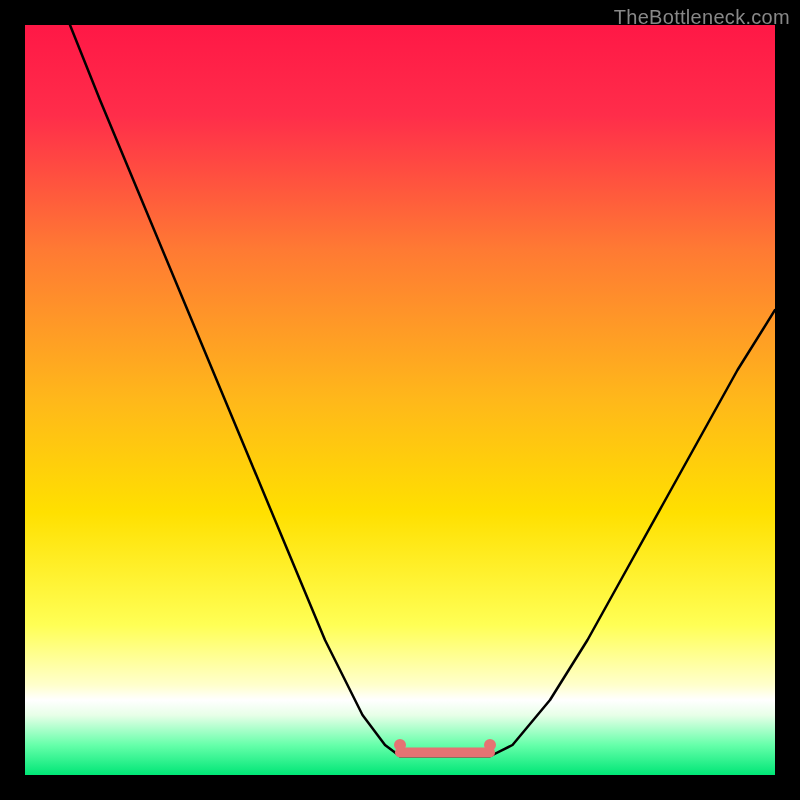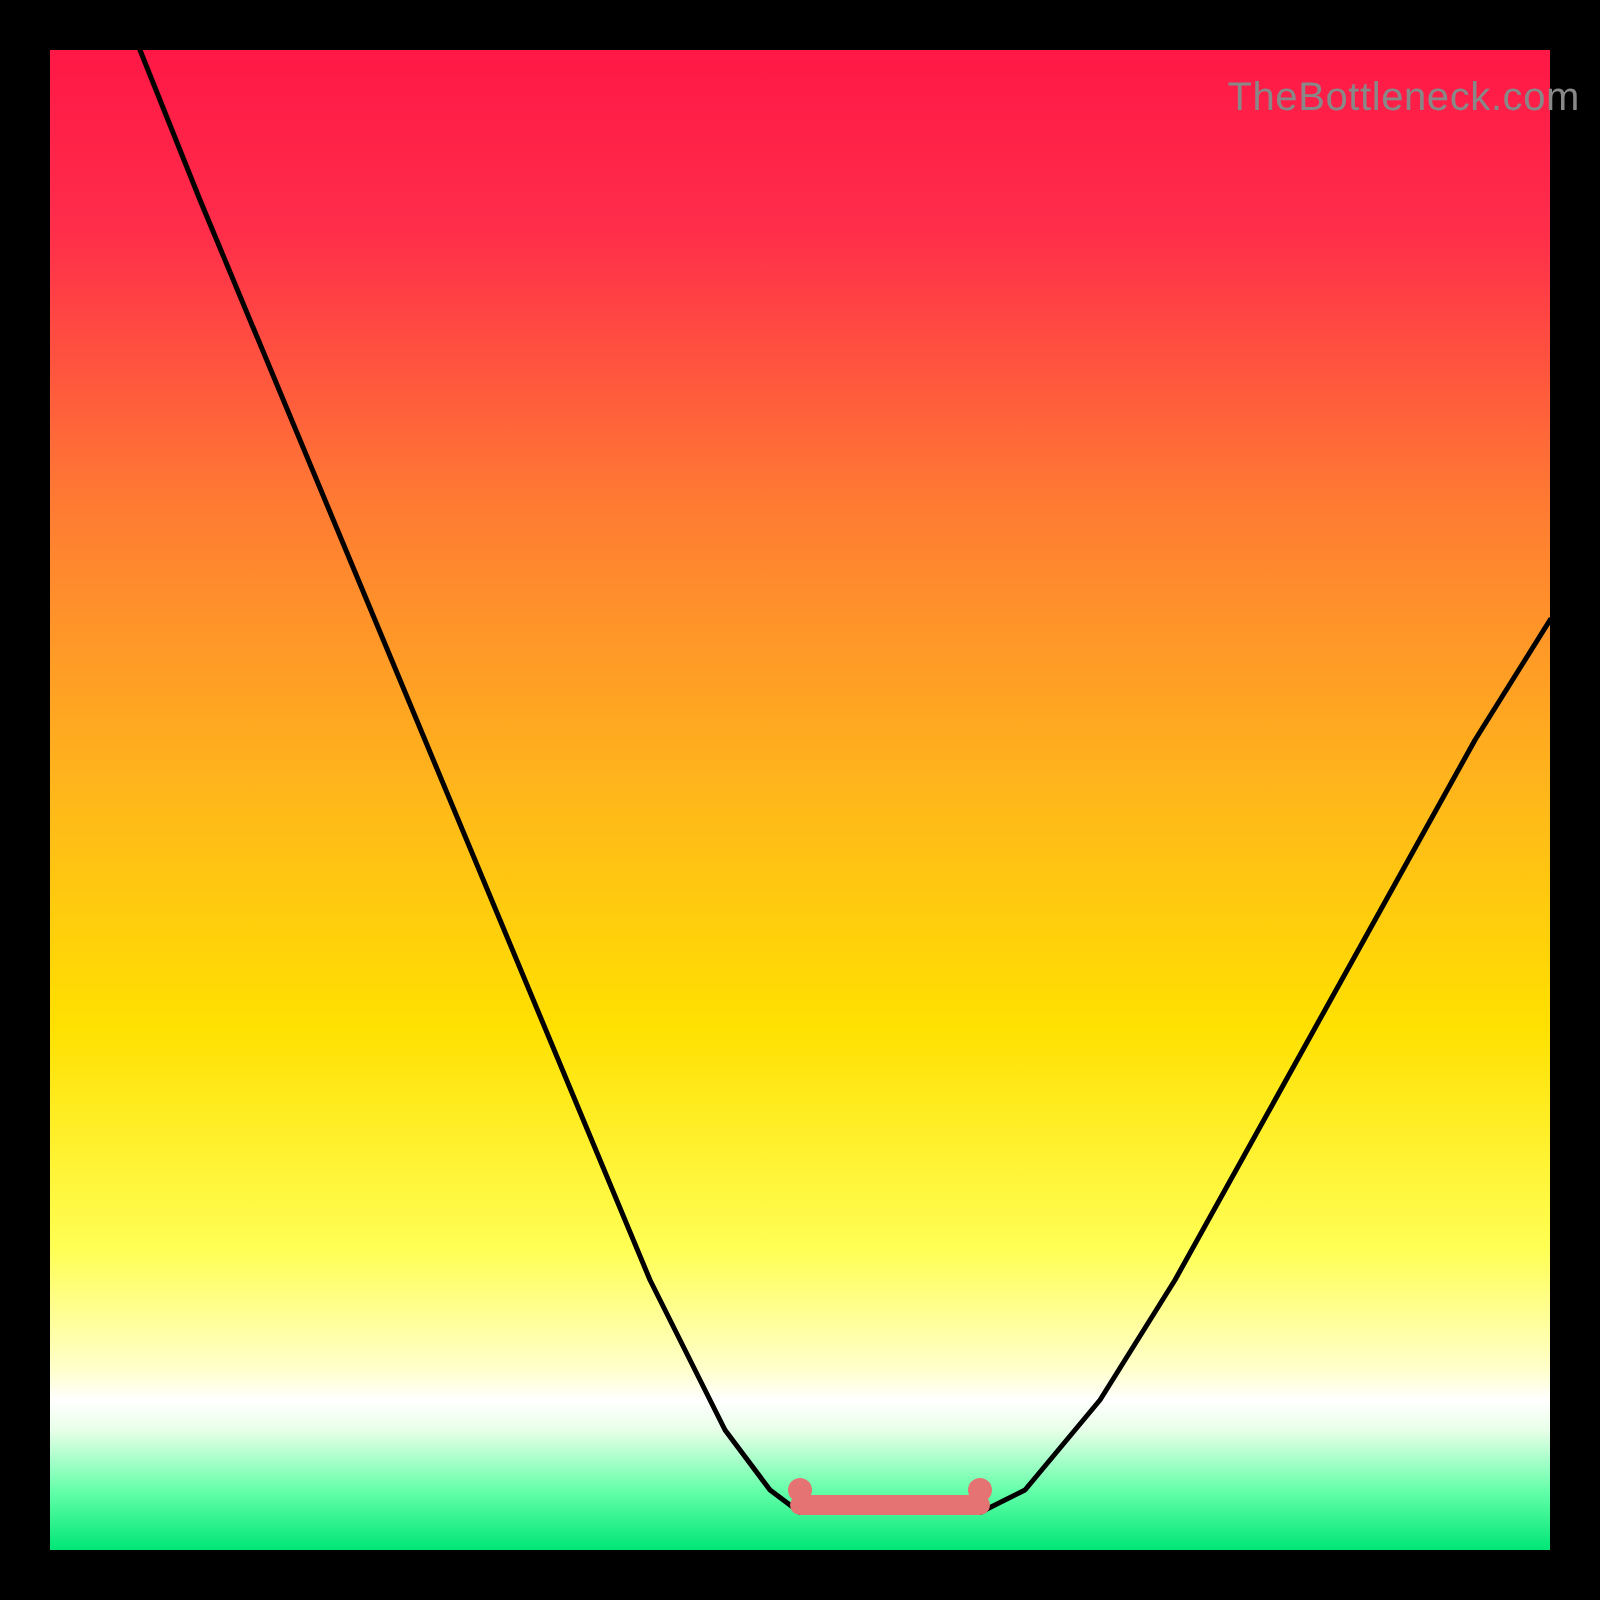--- a/index.html
+++ b/index.html
@@ -26,21 +26,20 @@
   }
   .watermark {
     position: absolute;
     top: 6px;
     right: 10px;
     color: #888;
     font-size: 20px;
     font-weight: 500;
     z-index: 100;
     letter-spacing: 0.3px;
-    margin-top: 32px;
   }
   svg {
     display: block;
   }
 </style>
 </head>
 <body>
 
 <div class="container">
   <div class="watermark">TheBottleneck.com</div>

